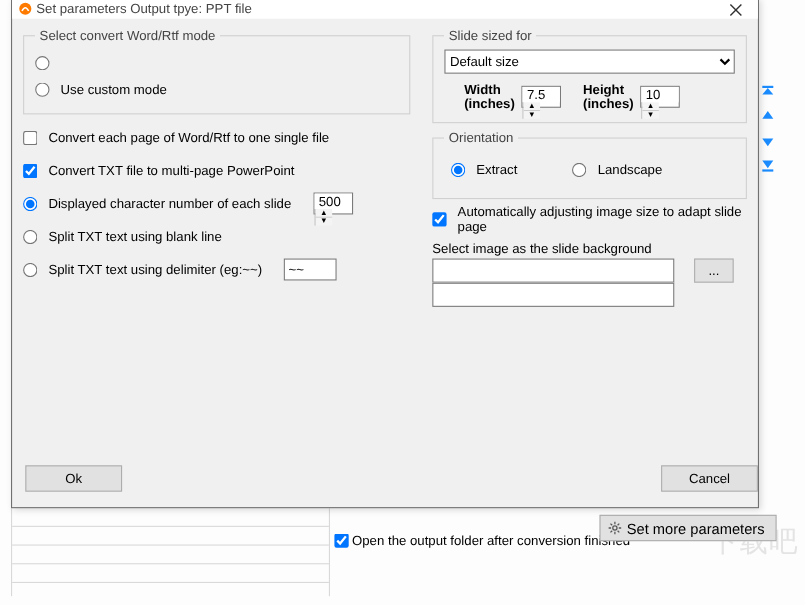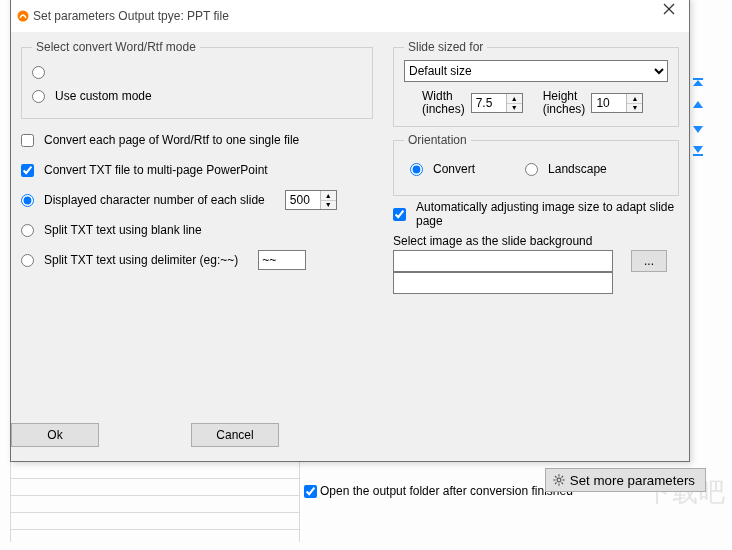--- a/index.html
+++ b/index.html
@@ -74,21 +74,21 @@
     position: absolute;
     left: 10px;
     top: -2px;
     width: 680px;
     height: 464px;
     background: #f0f0f0;
     border: 1px solid #707070;
     box-shadow: 2px 2px 6px rgba(0,0,0,0.15);
   }
   .titlebar {
-    height: 33px;
+    height: 18px;
     display: flex;
     align-items: center;
     padding: 0 4px;
     background: #fff;
     position: relative;
   }
   .titlebar-icon {
     width: 16px; height: 16px;
     display: flex; align-items: center; justify-content: center;
   }
@@ -134,20 +134,21 @@
     padding: 1px 3px;
     font-family: inherit;
     font-size: 12px;
   }
   .spin-wrap {
     display: inline-flex;
     align-items: stretch;
     border: 1px solid #7a7a7a;
     height: 20px;
     background: #fff;
+    flex-direction: column;
   }
   .spin-wrap input {
     border: none; width: 34px; padding: 0 4px; font-size: 12px; outline: none;
   }
   .spin-btns {
     width: 16px;
     border-left: 1px solid #bbb;
     display: flex; flex-direction: column;
   }
   .spin-btns div {
@@ -169,21 +170,21 @@
   }
   .wh-row {
     display: flex;
     gap: 20px;
     margin-top: 8px;
     padding-left: 18px;
   }
   .wh-row .dim {
     display: flex; align-items: center; gap: 6px;
   }
-  .dim-label { line-height: 1.1; }
+  .dim-label { line-height: 1.1; font-weight: bold; }
   .orientation-inner {
     display: flex;
     gap: 50px;
     padding: 4px 6px;
   }
   .field-label { display:block; margin: 8px 0 2px 0; }
   .wide-input {
     width: 220px; height: 22px;
     border: 1px solid #7a7a7a;
     background: #fff;
@@ -194,23 +195,23 @@
     width: 36px; height: 22px;
     border: 1px solid #adadad;
     background: #e1e1e1;
     margin-left: 18px;
     cursor: pointer;
     font-size: 12px;
   }
   .button-row {
     position: absolute;
     bottom: 14px;
-    left: 0; right: 0;
-    display: flex;
-    justify-content: flex-start;
+    left: 12px; right: 0;
+    display: flex;
+    justify-content: space-between;
     gap: 92px;
   }
   .dlg-btn {
     width: 88px; height: 24px;
     border: 1px solid #adadad;
     background: #e1e1e1;
     cursor: pointer;
     font-family: inherit; font-size: 12px;
   }
   .inline-gap { display:inline-block; width:30px; }
@@ -365,21 +366,21 @@
             </span>
           </div>
         </div>
       </fieldset>
 
       <fieldset>
         <legend>Orientation</legend>
         <div class="orientation-inner">
           <span class="radio-row">
             <input type="radio" name="ori" checked="" style="">
-            <label>Convert</label>
+            <label>Extract</label>
           </span>
           <span class="radio-row">
             <input type="radio" name="ori" style="">
             <label>Landscape</label>
           </span>
         </div>
       </fieldset>
 
       <div class="check-row" style="margin-top:4px">
         <input type="checkbox" checked="" style="">

